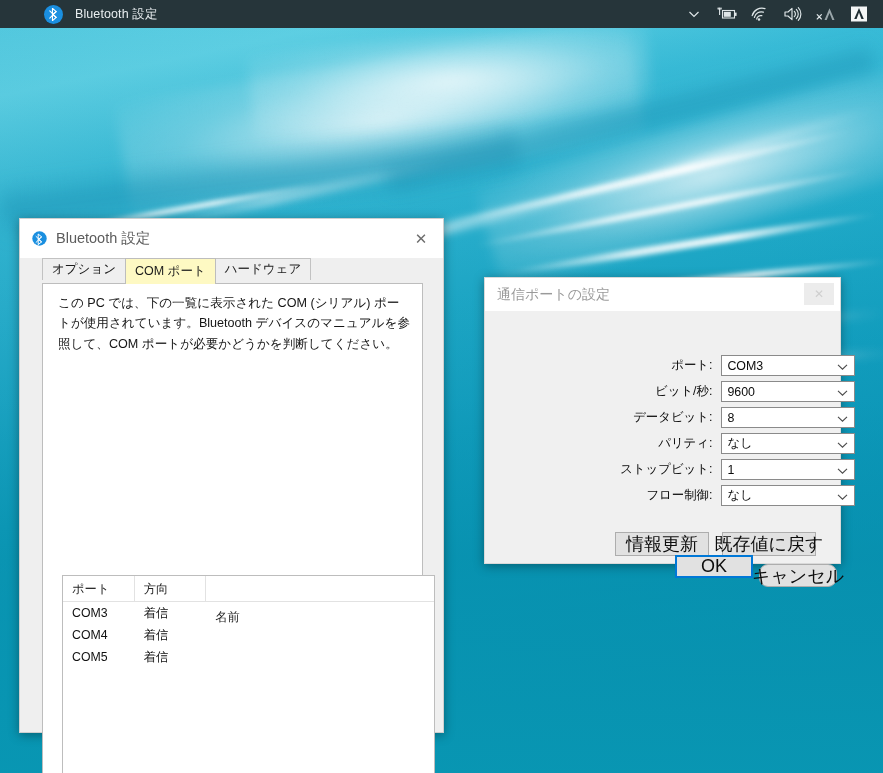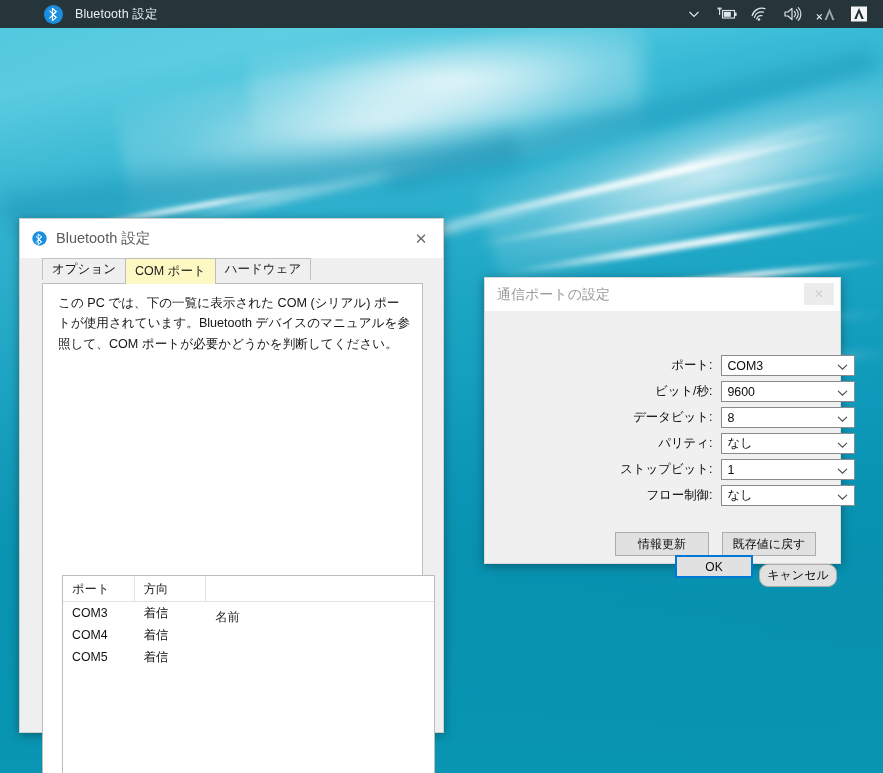--- a/index.html
+++ b/index.html
@@ -170,21 +170,21 @@
     display: flex; align-items: center;
     padding-left: 9px; height: 22px;
   }
   .col-port { width: 72px; }
   .col-dir  { width: 72px; }
   .col-name { width: 229px; border-right: none; margin-top: 28px; }
 
   
   .btn {
     background: #e1e1e1; border: 1px solid #adadad;
-    font-size: 12px; color: #0d0d0d;
+    font-size: 18px; color: #0d0d0d;
     display: flex; align-items: center; justify-content: center;
     white-space: nowrap;
   }
   .btn.focus-ok { border: 2px solid #0078d7; background: #e1e1e1; }
 
   
   #com-dialog {
     left: 484px; top: 277px; width: 357px; height: 287px;
     background: #f0f0f0;
     border: 1px solid #d9d9d9;

